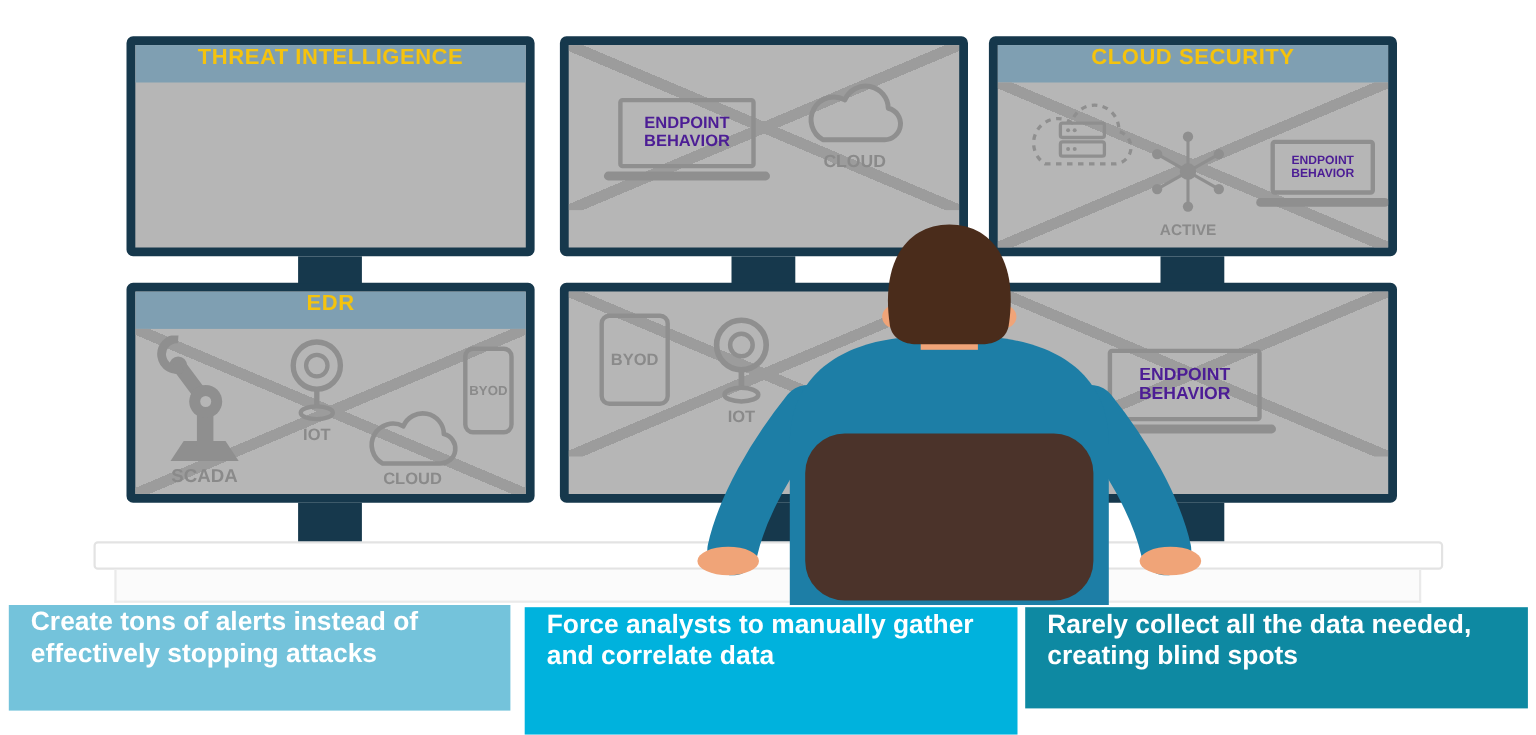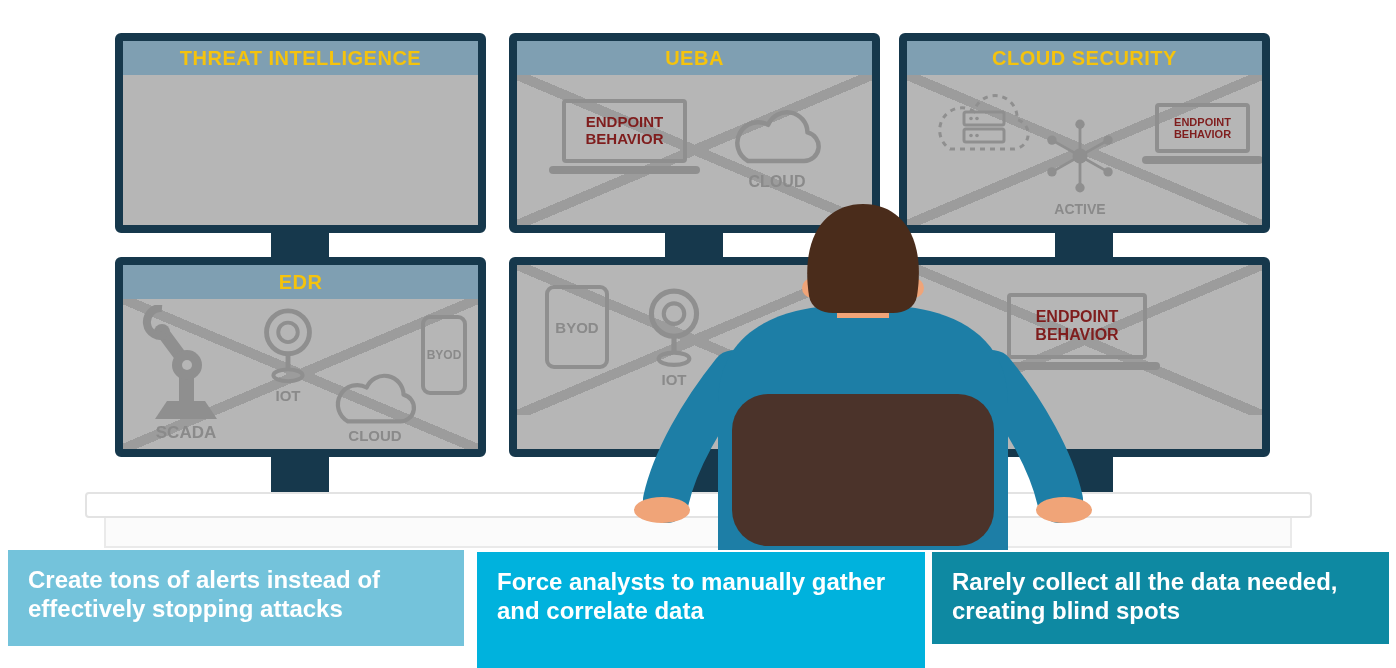--- a/index.html
+++ b/index.html
@@ -3,67 +3,64 @@
 <meta charset="utf-8">
 <style>
   html,body{margin:0;padding:0;background:#ffffff;}
   body{font-family:"Liberation Sans",sans-serif;}
   .stage{position:relative;width:1396px;height:668px;background:#ffffff;overflow:hidden;}
   .abs{position:absolute;}
 
   
   .monitor{position:absolute;width:371px;height:200px;border:8px solid #16384c;border-radius:6px;
            background:#b6b6b6;box-sizing:border-box;overflow:hidden;}
-  .mhead{height:34px;background:#7f9fb2;display:flex;align-items:center;justify-content:center;}
+  .mhead{height:34px;background:#7f9fb2;display:flex;align-items:flex-start;justify-content:center;}
   .mtitle{font-weight:bold;font-size:20px;color:#f5c30d;letter-spacing:0.5px;}
   .mscreen{position:relative;height:150px;}
   .xcross{position:absolute;inset:0;background:
     linear-gradient(to top right, transparent calc(50% - 5px), #9c9c9c calc(50% - 5px), #9c9c9c calc(50% + 5px), transparent calc(50% + 5px)),
     linear-gradient(to bottom right, transparent calc(50% - 5px), #9c9c9c calc(50% - 5px), #9c9c9c calc(50% + 5px), transparent calc(50% + 5px));}
   .stand{position:absolute;background:#16384c;}
 
   
   .ilabel{position:absolute;text-align:center;font-weight:bold;color:#8a8a8a;}
   .laptop{position:absolute;}
   .lscreen{border:4px solid #8f8f8f;border-radius:4px;display:flex;align-items:center;justify-content:center;
-           text-align:center;font-weight:bold;color:#7f1d1d;line-height:1.12;box-sizing:border-box;}
+           text-align:center;font-weight:bold;color:#4c1d95;line-height:1.12;box-sizing:border-box;margin-top:24px;}
   .lbase{position:relative;left:-13px;width:calc(100% + 26px);height:8px;background:#8f8f8f;border-radius:4px;margin-top:3px;}
   .logbox{position:absolute;border:3px dashed #8f8f8f;padding:3px 12px;font-size:21px;font-weight:bold;
           color:#8a8a8a;letter-spacing:1px;}
   .device{position:absolute;border:4px solid #8f8f8f;border-radius:9px;box-sizing:border-box;display:flex;
           align-items:center;justify-content:center;font-weight:bold;color:#8a8a8a;}
 
   
   .desk-top{position:absolute;left:85px;top:492px;width:1227px;height:26px;background:#ffffff;
             border:2px solid #e3e3e3;border-radius:4px;box-sizing:border-box;}
   .desk-front{position:absolute;left:104px;top:518px;width:1188px;height:30px;background:#fbfbfb;
               border:2px solid #eaeaea;border-top:none;box-sizing:border-box;}
 
   
   .caption{position:absolute;color:#ffffff;font-weight:bold;font-size:24px;line-height:1.22;
-           padding:15px 20px;box-sizing:border-box;}
+           padding:1px 20px;box-sizing:border-box;}
   .cap1{left:8px;top:550px;width:456px;height:96px;background:#74c3db;}
   .cap2{left:477px;top:552px;width:448px;height:119px;background:#00b2dd;}
   .cap3{left:932px;top:552px;width:457px;height:92px;background:#0e89a2;}
 </style>
 </head>
 <body>
 
 <div class="stage">
 
   <div class="monitor" style="left:115px;top:33px;">
     <div class="mhead">
       <span class="mtitle">THREAT INTELLIGENCE</span>
     </div>
   </div>
 
   <div class="monitor" style="left:509px;top:33px;">
-    <div class="mhead">
-      <span class="mtitle">UEBA</span>
-    </div>
     <div class="mscreen">
       <div class="xcross"></div>
       <div class="laptop" style="left:45px;top:24px;width:125px">
         <div class="lscreen" style="height:64px;font-size:15px">
           <span>ENDPOINT BEHAVIOR</span>
         </div>
         <div class="lbase"></div>
       </div>
       <svg class="abs" style="left:205px;top:30px" width="110" height="62" viewBox="0 0 110 62">
         <path d="M26 56 h56 a14.5 14.5 0 0 0 3.5 -28.6 a20.5 20.5 0 0 0 -39.4 -7.6 A16.5 16.5 0 0 0 26 56 z" fill="none" stroke="#8f8f8f" stroke-width="4.5" stroke-linejoin="round"></path>

